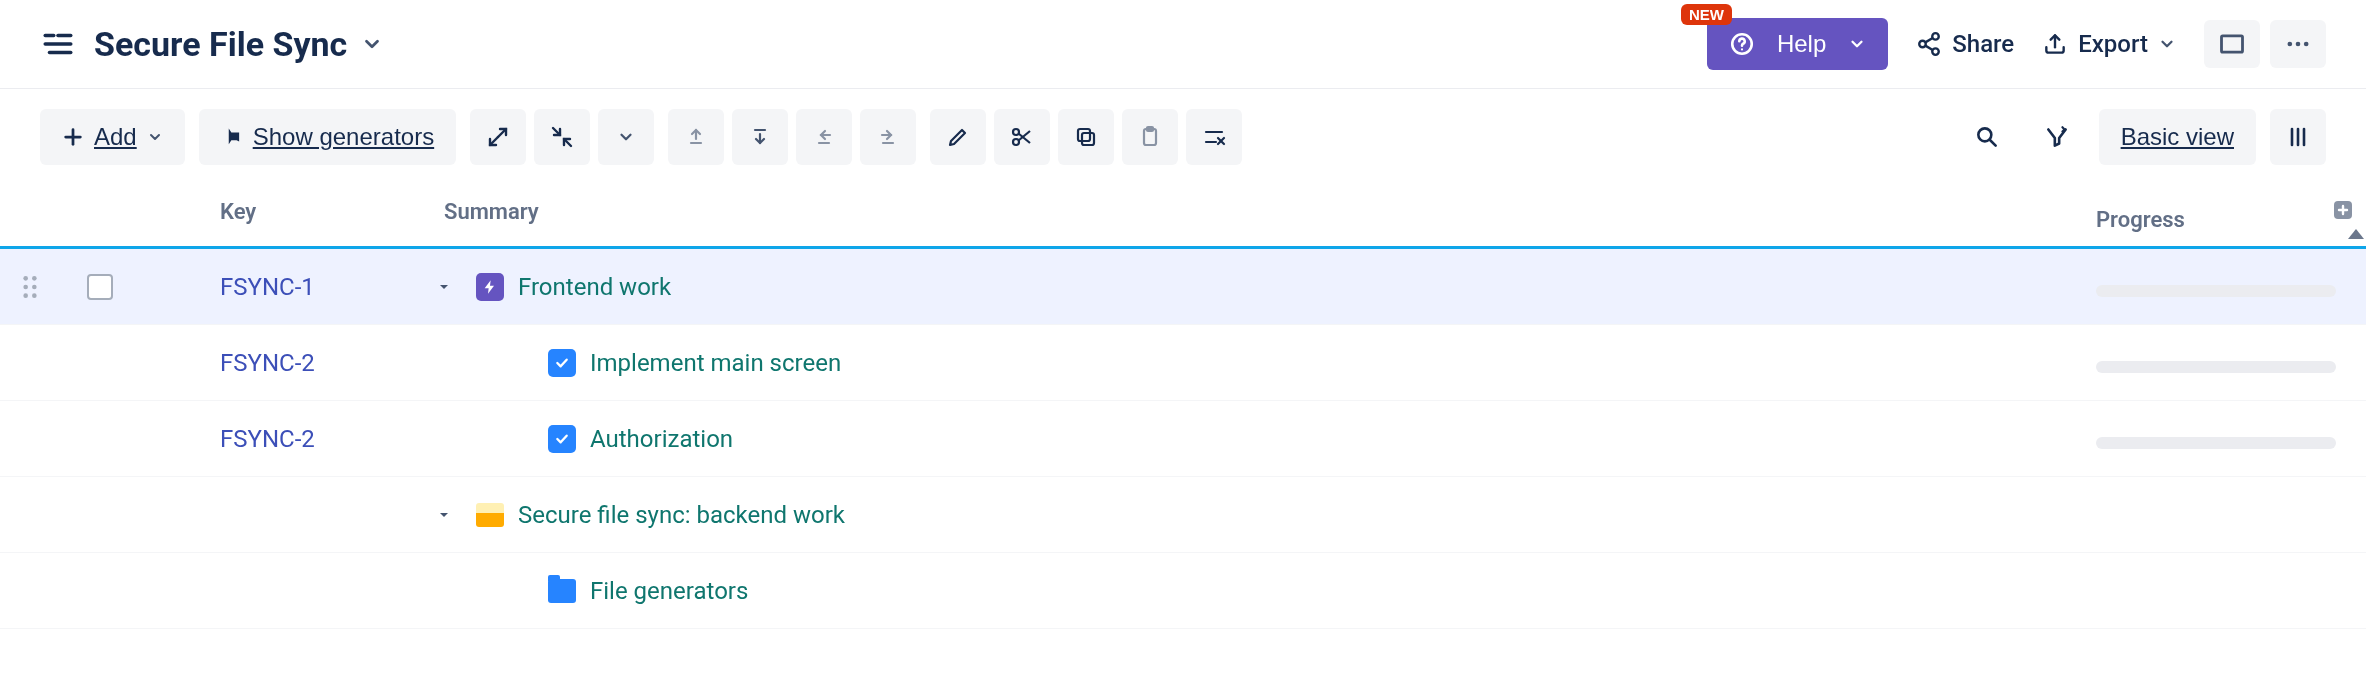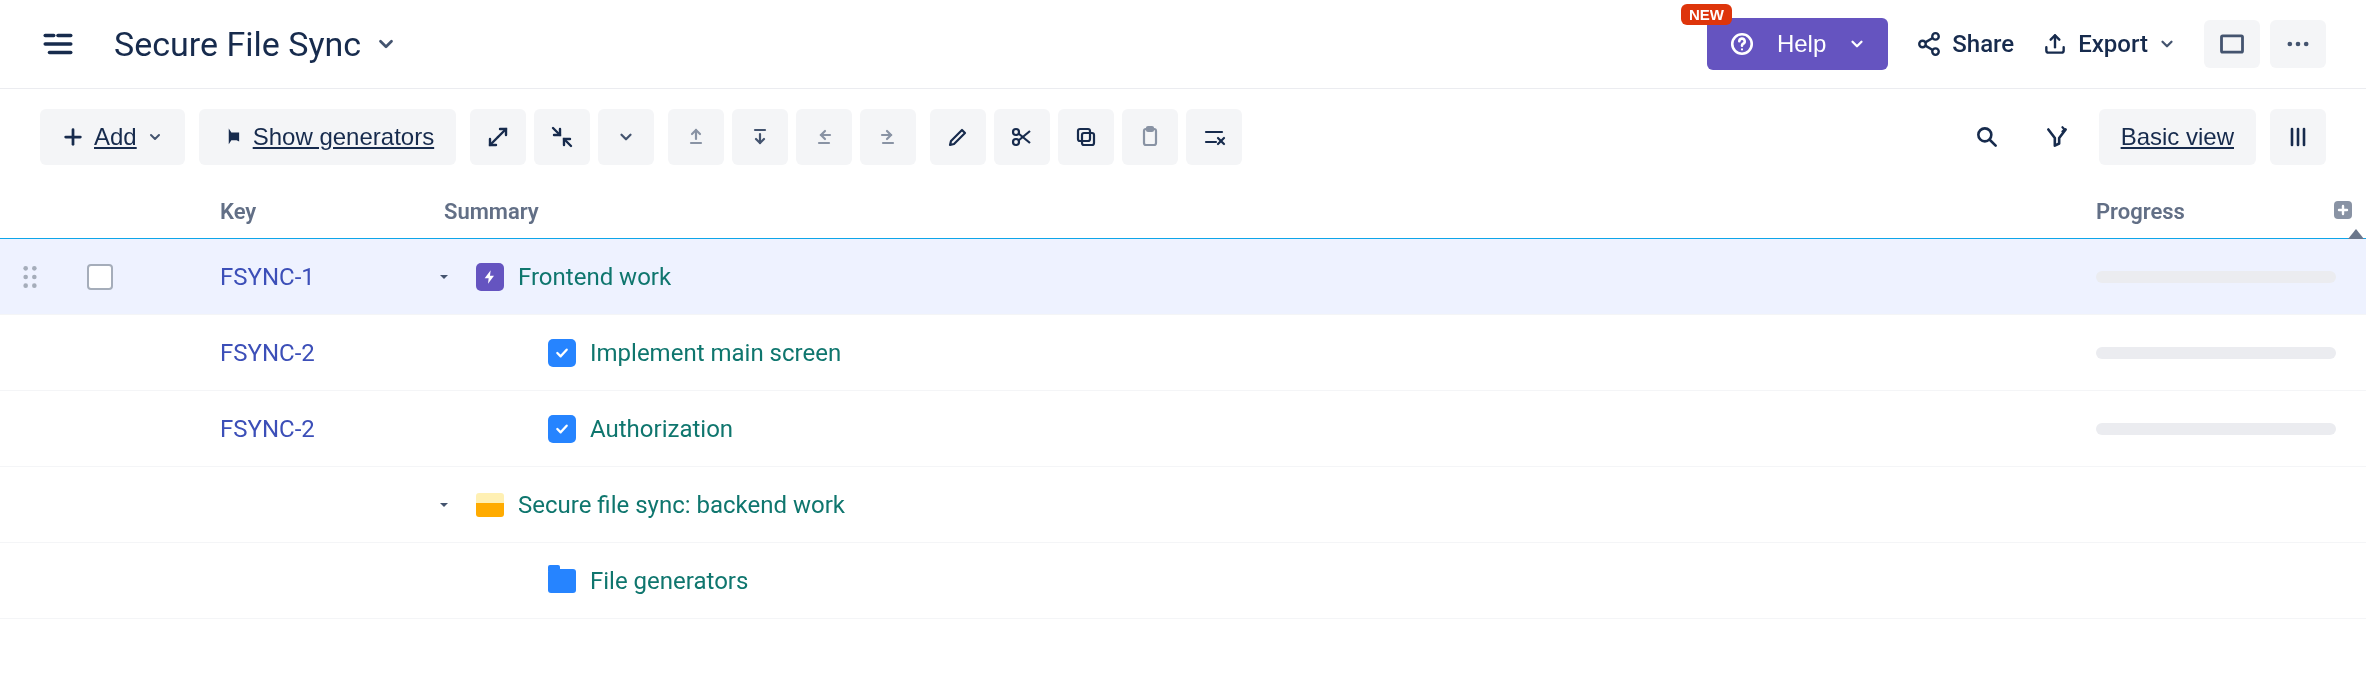--- a/index.html
+++ b/index.html
@@ -17,27 +17,26 @@
     display: flex;
     align-items: center;
     justify-content: space-between;
     padding: 18px 40px 18px 40px;
     border-bottom: 1px solid #EBECF0;
   }
   .header-left { display: flex; align-items: center; gap: 18px; }
   .plan-icon { width: 36px; height: 36px; display:flex; align-items:center; justify-content:center; }
   .page-title {
     font-size: 34px;
-    font-weight: 400;
+    font-weight: 700;
     color: #172B4D;
     display: flex;
     align-items: center;
     gap: 14px;
     cursor: pointer;
-    margin-left: 20px;
   }
   .chev { color:#44546F; }
 
   .header-right { display:flex; align-items:center; gap: 28px; }
   .help-btn {
     background:#6554C0;
     color:#fff;
     border:none;
     border-radius:6px;
     height:52px;
@@ -103,27 +102,27 @@
   .tbtn.plain { background:transparent; }
 
   
   .table-wrap { position:relative; }
   .thead {
     display:flex;
     padding:14px 0 14px 0;
     color:#626F86;
     font-size:22px;
     font-weight:600;
-    border-bottom:1px solid #0ea5e9;
+    border-bottom:3px solid #0ea5e9;
   }
   .col-handle { width:60px; }
   .col-check  { width:80px; }
   .col-key    { width:290px; padding-left:80px; }
   .col-summary{ flex:1; padding-left:14px; }
-  .col-prog   { width:270px; }
+  .col-prog   { width:270px;margin-top:8px; }
   .add-col-btn {
     position:absolute; right:8px; top:10px;
     width:30px; height:30px;
     color:#626F86; cursor:pointer;
     display:flex; align-items:center; justify-content:center;
   }
 
   .row {
     display:flex;
     align-items:center;

